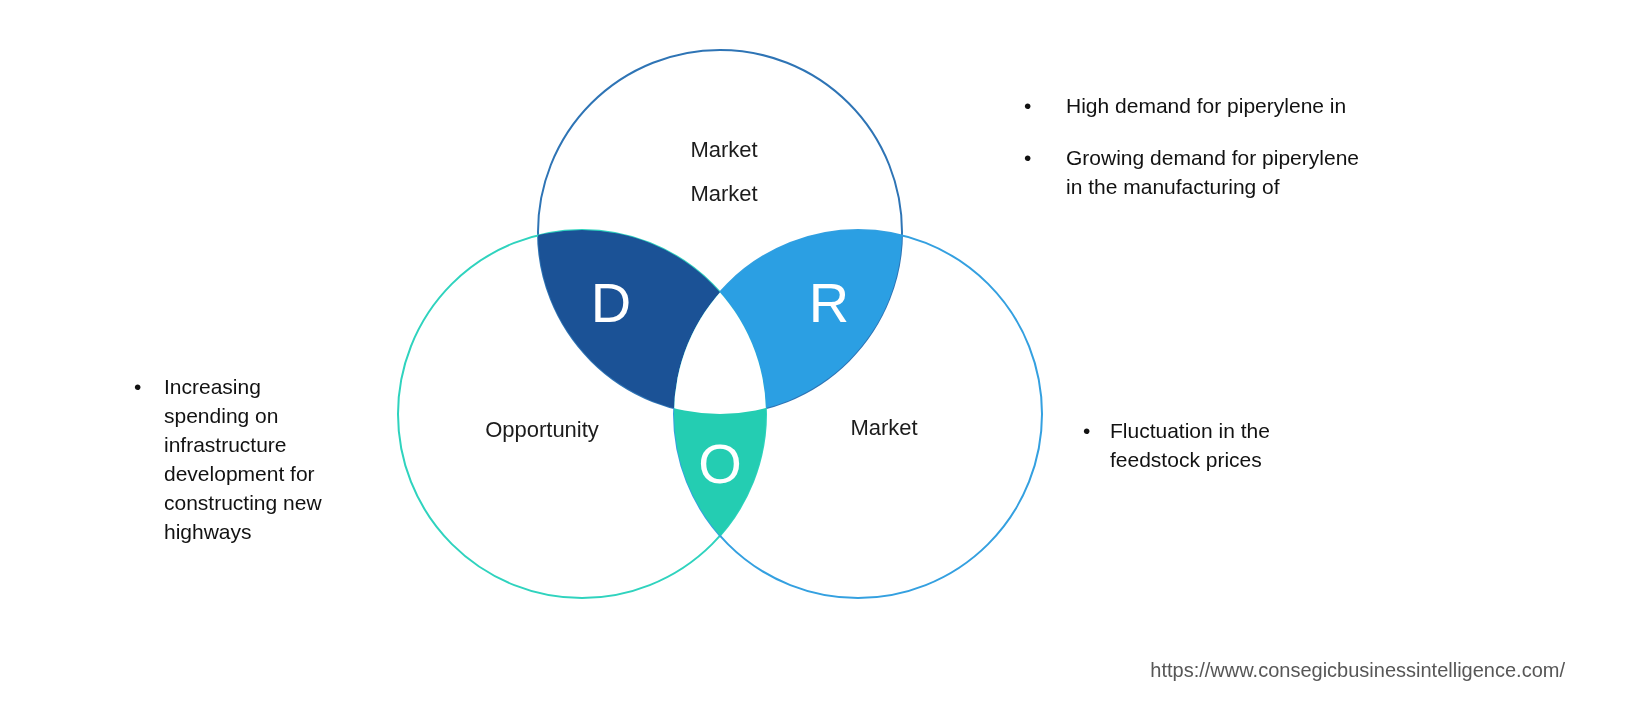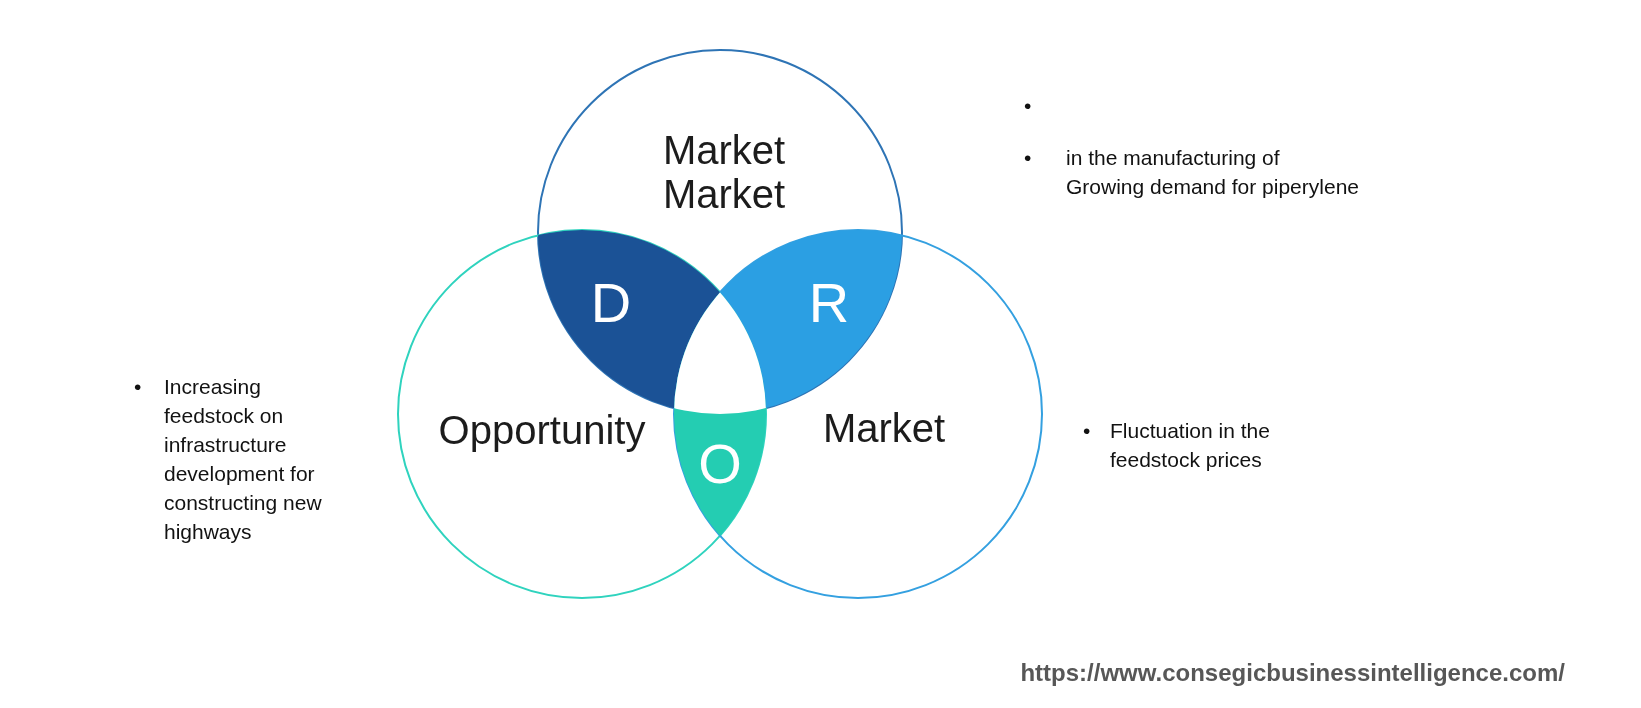--- a/index.html
+++ b/index.html
@@ -6,21 +6,21 @@
   body{
     width:1641px;height:708px;background:#ffffff;
     font-family:"Liberation Sans",sans-serif;
     position:relative;overflow:hidden;
   }
   .stage{position:absolute;left:0;top:0;width:1641px;height:708px;}
   .venn-svg{position:absolute;left:0;top:0;}
 
   .vlabel{
     position:absolute;text-align:center;
-    color:#1c1c1c;font-size:40px;line-height:44px;font-weight:400;
+    color:#1c1c1c;font-size:22px;line-height:44px;font-weight:400;
   }
   .vlabel-drivers{left:574px;top:128px;width:300px;}
   .vlabel-opportunity{left:392px;top:408px;width:300px;}
   .vlabel-restraints{left:734px;top:406px;width:300px;}
 
   .letter{
     position:absolute;color:#ffffff;font-size:56px;font-weight:400;
     width:100px;height:70px;line-height:70px;text-align:center;
   }
   .letter-d{left:561px;top:268px;}
@@ -35,21 +35,21 @@
   .dot{flex:0 0 auto;}
   .blist-drivers{left:1022px;top:91px;}
   .blist-drivers .dot{width:44px;padding-left:2px;box-sizing:border-box;}
   .blist-opportunity{left:132px;top:372px;}
   .blist-opportunity .dot{width:32px;padding-left:2px;box-sizing:border-box;}
   .blist-restraints{left:1080px;top:416px;}
   .blist-restraints .dot{width:30px;padding-left:3px;box-sizing:border-box;}
 
   .source-url{
     position:absolute;right:76px;top:659px;
-    color:#575757;font-size:24px;font-weight:700;white-space:nowrap;
+    color:#575757;font-size:20px;font-weight:400;white-space:nowrap;
   }
 </style>
 </head>
 <body>
 
 <div class="stage">
 
   <svg class="venn-svg" width="1641" height="708" viewBox="0 0 1641 708">
     <defs>
       <clipPath id="clipTop">
@@ -95,37 +95,38 @@
   </div>
 
   <div class="letter letter-d">D</div>
   <div class="letter letter-r">R</div>
   <div class="letter letter-o">O</div>
 
   <div class="blist blist-drivers">
     <div class="bitem">
       <span class="dot">•</span>
       <span>
+        <div>High demand for piperylene in</div>
       </span>
     </div>
     <div class="bitem">
       <span class="dot">•</span>
       <span>
+        <div>Growing demand for piperylene</div>
         <div>in the manufacturing of</div>
-        <div>Growing demand for piperylene</div>
       </span>
     </div>
   </div>
 
   <div class="blist blist-opportunity">
     <div class="bitem">
       <span class="dot">•</span>
       <span>
         <div>Increasing</div>
-        <div>feedstock on</div>
+        <div>spending on</div>
         <div>infrastructure</div>
         <div>development for</div>
         <div>constructing new</div>
         <div>highways</div>
       </span>
     </div>
   </div>
 
   <div class="blist blist-restraints">
     <div class="bitem">

